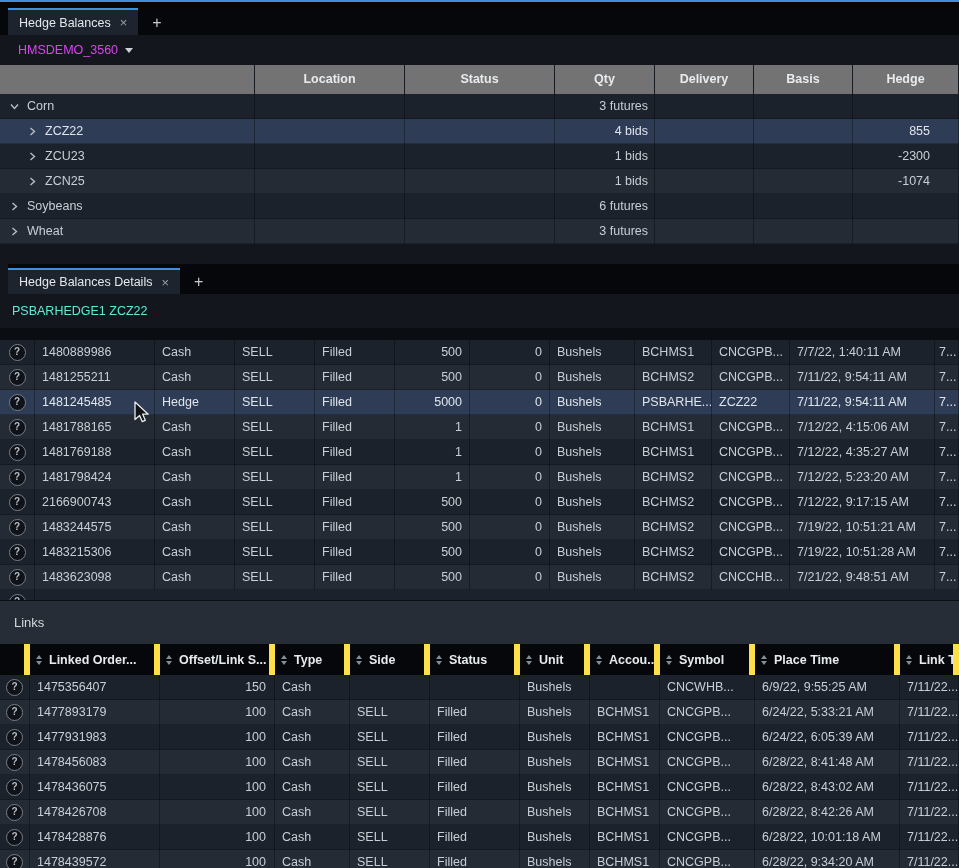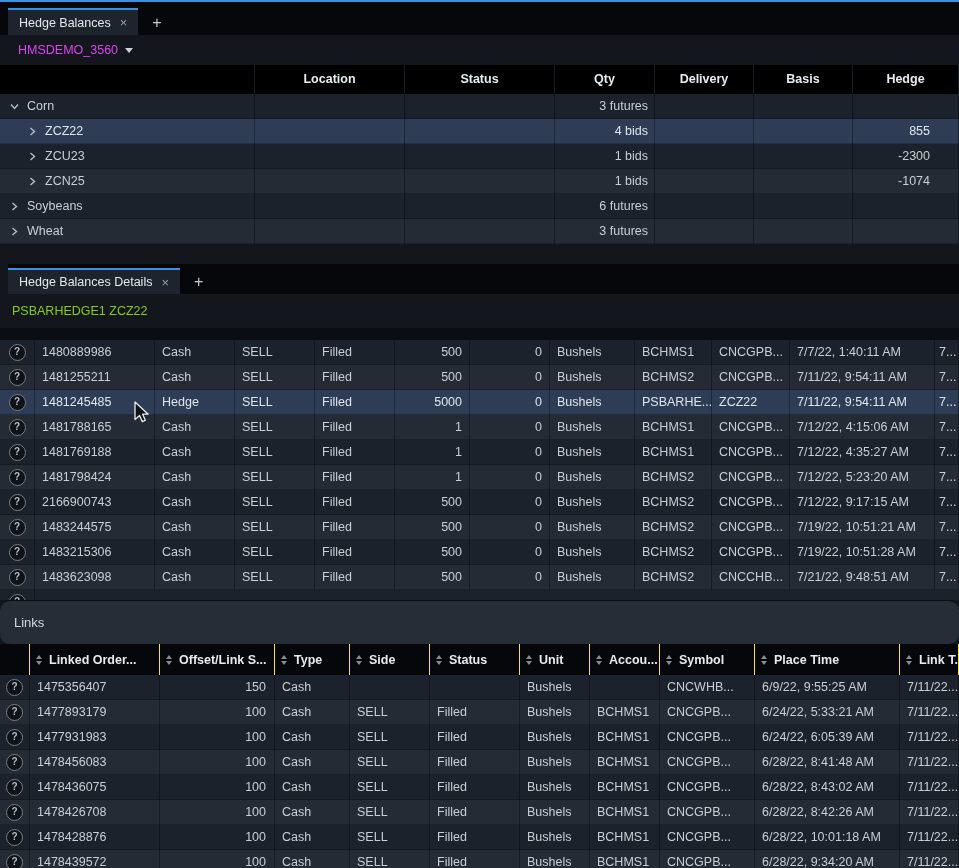--- a/index.html
+++ b/index.html
@@ -30,52 +30,52 @@
   .trow .cell{height:25px;line-height:25px;font-size:12.5px;color:#c9ced5;
               border-right:1px solid rgba(0,0,0,.35);}
   .base{background:#1c222b;}
   .alt{background:#242b35;}
   .trow.selected{background:#2e3c56;}
   .trow.selected .cell{color:#dfe5ec;}
   .num{text-align:right;}
 
   
   .t1-grid{display:grid;grid-template-columns:255px 150px 150px 100px 99px 99px 106px;}
-  .thead{background:#000000;}
+  .thead{background:#737373;}
   .thead .cell{height:29px;line-height:29px;font-weight:700;color:#e8ebee;text-align:center;
                border-right:1px solid #161b22;font-size:12.5px;}
   .name-cell{display:flex;align-items:center;gap:8px;}
   .chev{display:inline-flex;width:9px;flex:0 0 9px;}
   .chev svg{display:block;}
   .chev.expanded svg{transform:rotate(90deg);}
   .c-hedge{text-align:right;padding-right:28px;}
   .c-qty{padding-right:6px;}
 
   .gap{height:20px;}
 
   .subtitle-row{height:34px;display:flex;align-items:center;padding-left:12px;
-                font-size:12.5px;color:#84cc16;}
+                font-size:12.5px;color:#5eead4;}
   .t2-header-strip{height:12px;background:#0a0d12;}
 
   
   .t2-grid{display:grid;grid-template-columns:35px 120px 80px 80px 80px 75px 80px 85px 77px 78px 145px 24px;}
   .icon-cell{display:flex;align-items:center;justify-content:center;padding:0;}
   .row-icon{width:15px;height:15px;border-radius:50%;border:1px solid #777f88;background:#0f1319;
             color:#b6bdc4;font-size:10px;line-height:13px;text-align:center;font-weight:700;
             display:inline-block;}
   .clip{padding:0 4px;}
   .t2-partial{height:10px;overflow:hidden;}
 
   
   .links-bar{height:43px;background:#272d36;border-top:1px solid #0c0f14;display:flex;
-             align-items:center;padding-left:14px;font-size:13px;color:#d4d8dd;border-radius:10px;}
+             align-items:center;padding-left:14px;font-size:13px;color:#d4d8dd;}
   .lk-grid{display:grid;grid-template-columns:30px 130px 115px 75px 80px 90px 70px 70px 95px 145px 59px;}
   .lk-head{background:#05070a;}
   .lk-head .cell{height:31px;display:flex;align-items:center;gap:7px;font-weight:700;
-                 color:#e8ebee;font-size:12.5px;border-right:1px solid #fde047;padding:3px 6px;}
+                 color:#e8ebee;font-size:12.5px;border-right:6px solid #fde047;padding:3px 6px;}
   .k-offset{text-align:right;padding-right:8px;}
 
   .sort-icon{display:inline-flex;flex-direction:column;gap:2px;flex:0 0 auto;}
   .sort-icon i{display:block;width:0;height:0;border-left:3.5px solid transparent;
                border-right:3.5px solid transparent;}
   .sort-icon .up{border-bottom:4px solid #858d95;}
   .sort-icon .dn{border-top:4px solid #858d95;}
 
   .cursor{position:absolute;left:133px;top:401px;z-index:9;pointer-events:none;}
 </style>

